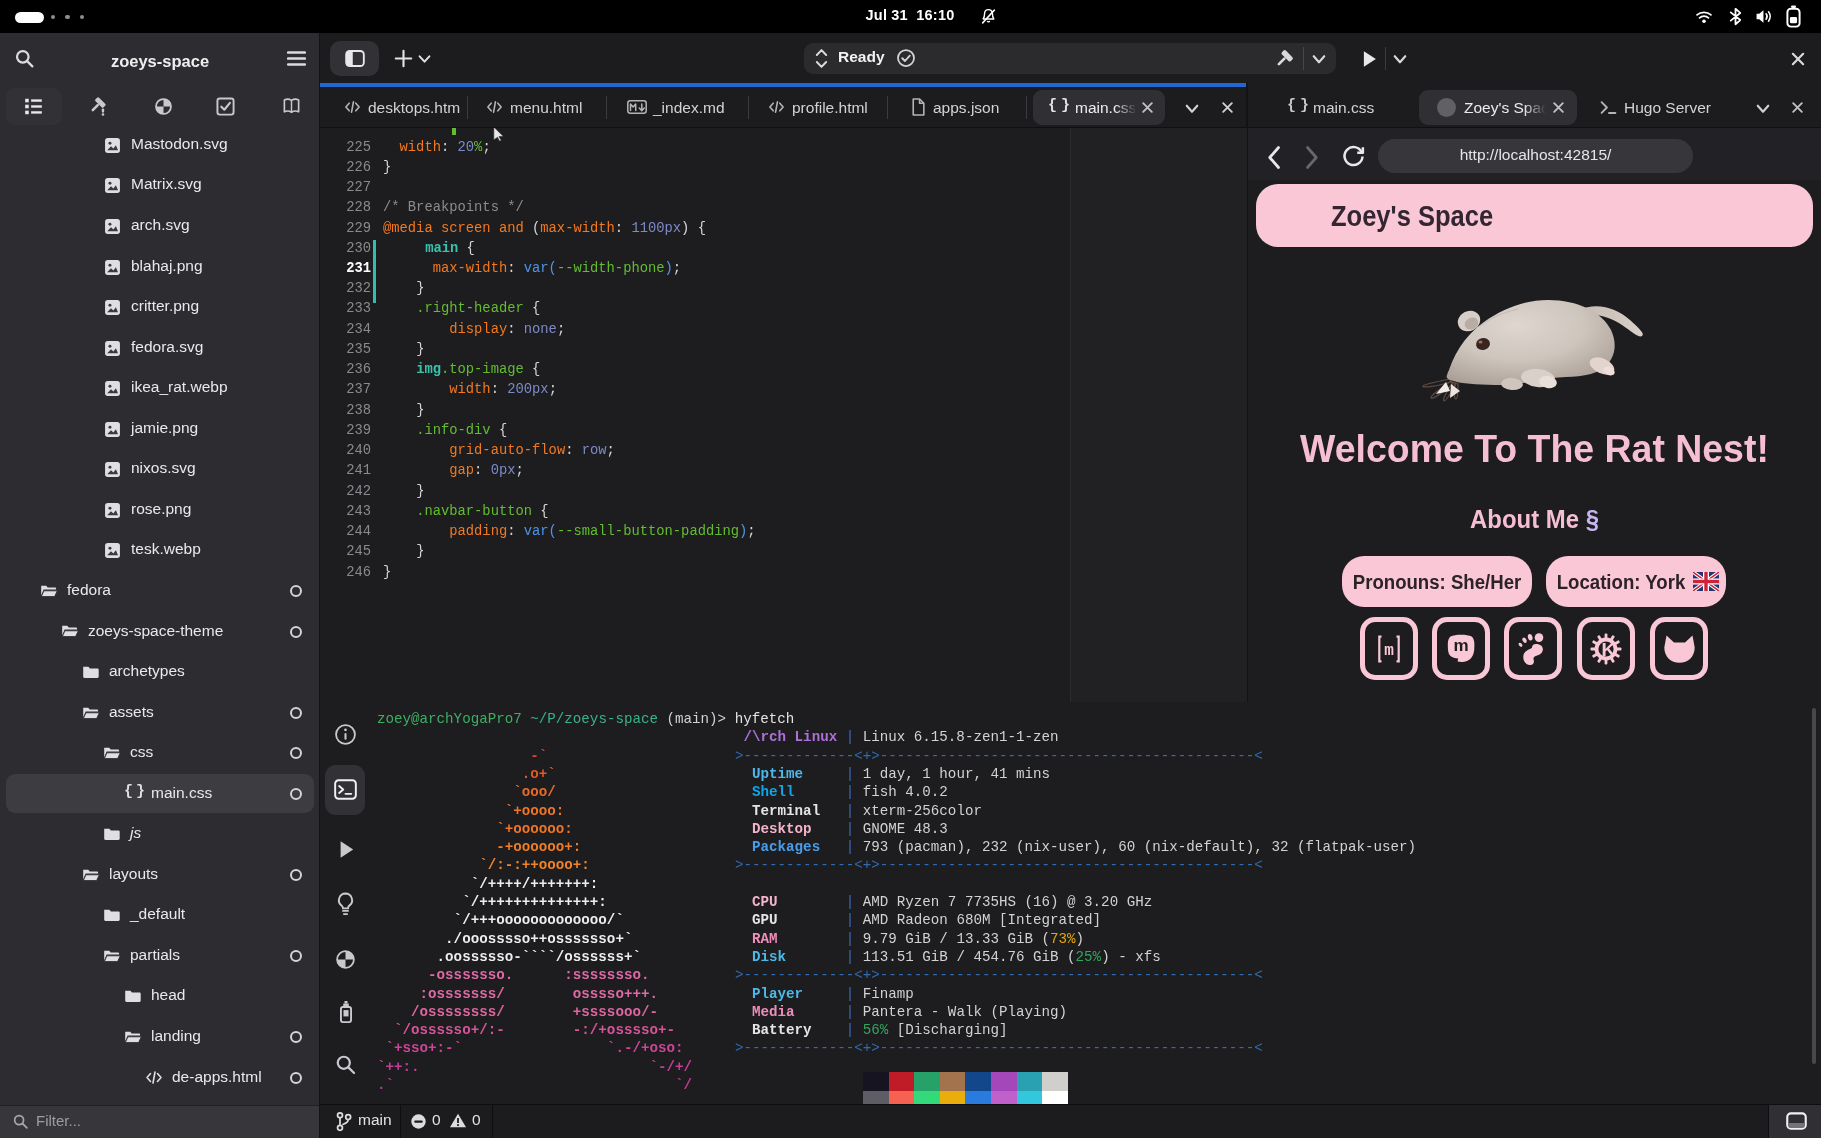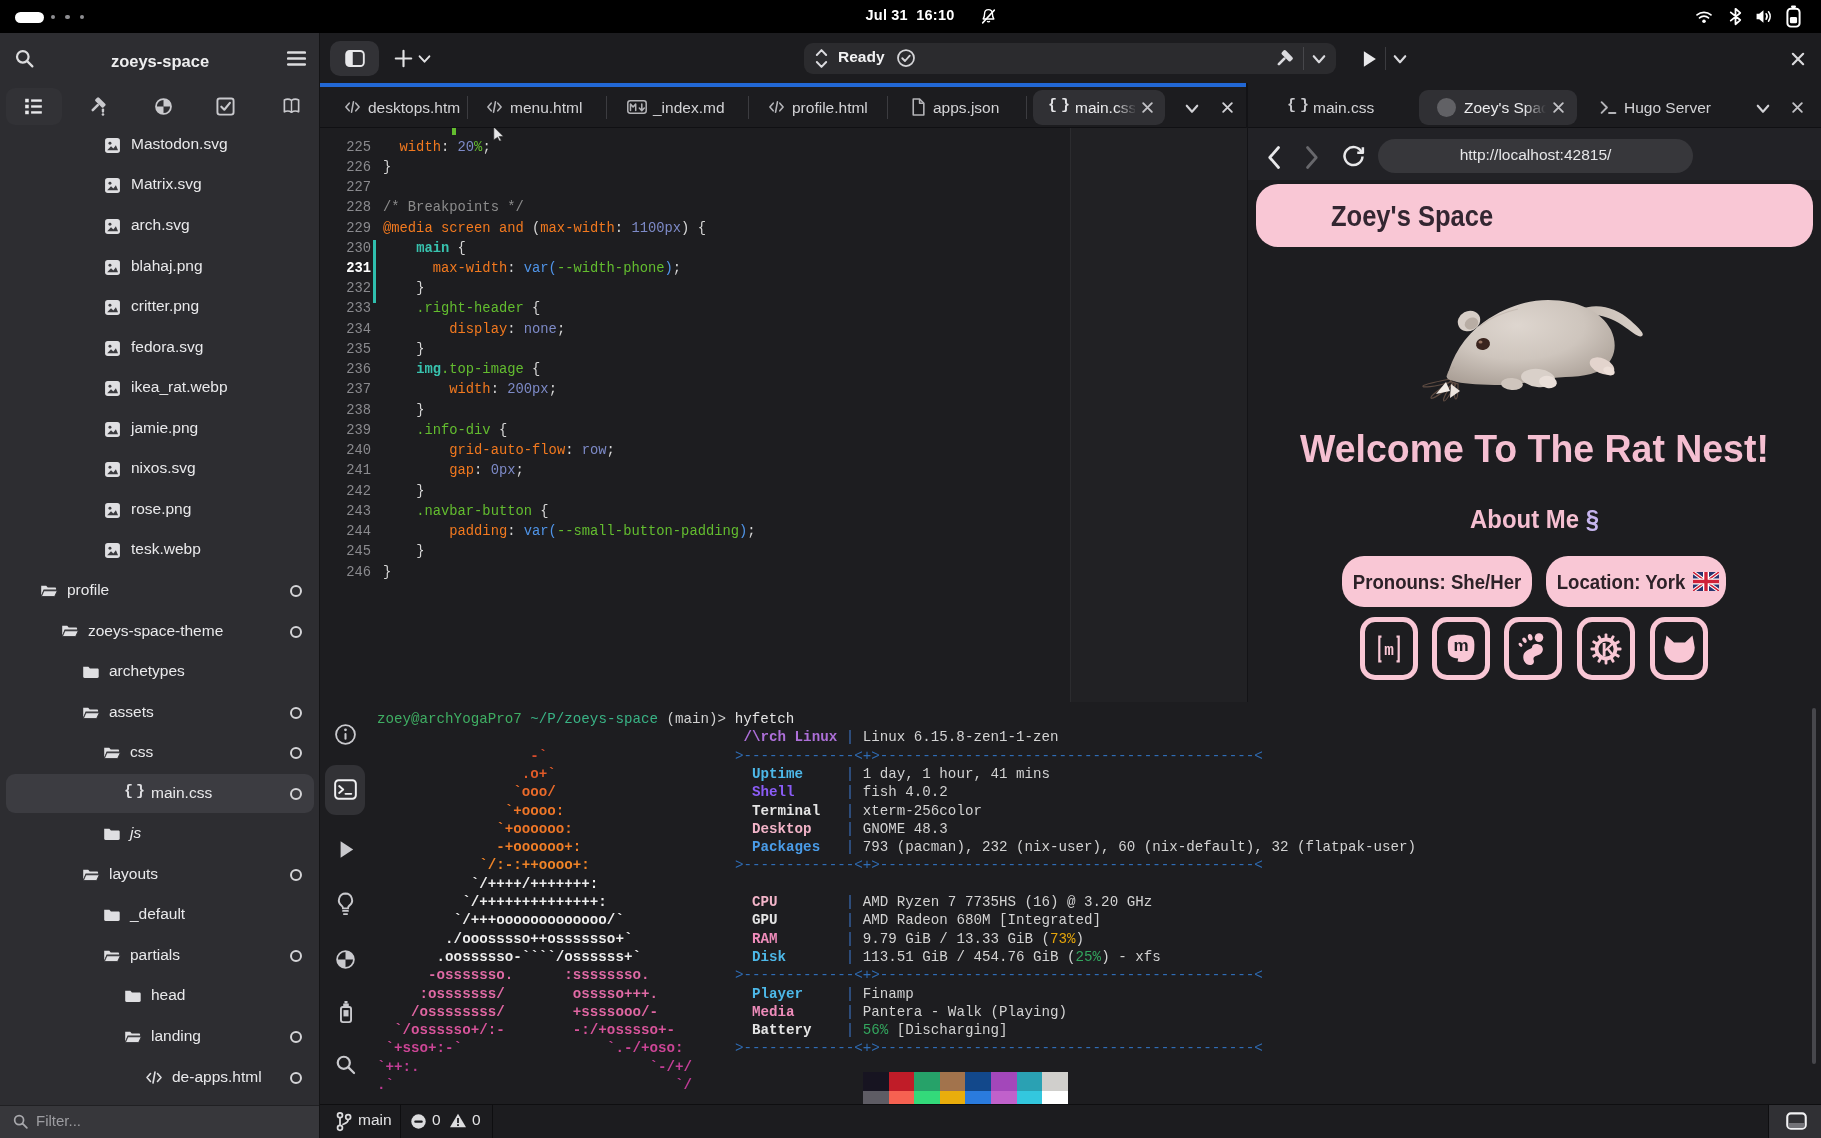--- a/index.html
+++ b/index.html
@@ -139,21 +139,21 @@
 <svg class="abs" style="left:104px;top:542.375px" width="17" height="17" viewBox="0 0 16 16">
 <rect x="1" y="1" width="14" height="14" rx="2.6" fill="#dfdfe2"></rect>
 <circle cx="5.6" cy="5.8" r="1.4" fill="#3a3a3e"></circle>
 <path d="M3 12.5 6.6 8.6l2.2 2.2 2.4-3 2 4.7z" fill="#3a3a3e"></path>
   </svg>
 <div class="abs" style="left:131px;top:540.4px;color:#e9e9eb;font-size:15.5px;">tesk.webp</div>
 <svg class="abs" style="left:40px;top:582.925px" width="18" height="16" viewBox="0 0 18 15">
 <path d="M1.2 2.2h5l1.5 1.8h7.2c.7 0 1.2.5 1.2 1.1v1H3.6L1.2 12z" fill="#dfdfe2"></path>
 <path d="M3.9 7.3h13.4L14.6 13H1.4z" fill="#dfdfe2" stroke="#2c2c30" stroke-width="0.8"></path>
   </svg>
-<div class="abs" style="left:67px;top:580.9px;color:#e9e9eb;font-size:15.5px;">profile</div>
+<div class="abs" style="left:67px;top:580.9px;color:#e9e9eb;font-size:15.5px;">fedora</div>
 <div class="abs" style="left:290px;top:584.9px;width:12px;height:12px;border-radius:50%;border:2px solid #d4d4d7;"></div>
 <svg class="abs" style="left:61px;top:623.4749999999999px" width="18" height="16" viewBox="0 0 18 15">
 <path d="M1.2 2.2h5l1.5 1.8h7.2c.7 0 1.2.5 1.2 1.1v1H3.6L1.2 12z" fill="#dfdfe2"></path>
 <path d="M3.9 7.3h13.4L14.6 13H1.4z" fill="#dfdfe2" stroke="#2c2c30" stroke-width="0.8"></path>
   </svg>
 <div class="abs" style="left:88px;top:621.5px;color:#e9e9eb;font-size:15.5px;">zoeys-space-theme</div>
 <div class="abs" style="left:290px;top:625.5px;width:12px;height:12px;border-radius:50%;border:2px solid #d4d4d7;"></div>
 <svg class="abs" style="left:82px;top:664.025px" width="18" height="16" viewBox="0 0 18 15">
 <path d="M1.2 2.2h5.2l1.5 1.8h7.5c.7 0 1.3.5 1.3 1.2v7.1c0 .7-.6 1.2-1.3 1.2H2.5c-.7 0-1.3-.5-1.3-1.2z" fill="#dfdfe2"></path>
   </svg>
@@ -329,21 +329,21 @@
 <pre class="abs" style="left:63px;top:9.5px;font-size:13.8px;line-height:20.24px;color:#d6d6d6;">  <span style="color:#f2791f;">width</span><span style="color:#d6d6d6;">: </span><span style="color:#7d8ac7;">20</span><span style="color:#63bd2f;">%</span><span style="color:#d6d6d6;">;</span></pre>
 <pre class="abs" style="left:23px;top:29.7px;width:28px;text-align:right;font-size:13.8px;line-height:20.24px;color:#8a8a8e;">226</pre>
 <pre class="abs" style="left:63px;top:29.7px;font-size:13.8px;line-height:20.24px;color:#d6d6d6;"><span style="color:#d6d6d6;">}</span></pre>
 <pre class="abs" style="left:23px;top:50.0px;width:28px;text-align:right;font-size:13.8px;line-height:20.24px;color:#8a8a8e;">227</pre>
 <pre class="abs" style="left:63px;top:50.0px;font-size:13.8px;line-height:20.24px;color:#d6d6d6;"></pre>
 <pre class="abs" style="left:23px;top:70.2px;width:28px;text-align:right;font-size:13.8px;line-height:20.24px;color:#8a8a8e;">228</pre>
 <pre class="abs" style="left:63px;top:70.2px;font-size:13.8px;line-height:20.24px;color:#d6d6d6;"><span style="color:#8c8c8c;">/* Breakpoints */</span></pre>
 <pre class="abs" style="left:23px;top:90.5px;width:28px;text-align:right;font-size:13.8px;line-height:20.24px;color:#8a8a8e;">229</pre>
 <pre class="abs" style="left:63px;top:90.5px;font-size:13.8px;line-height:20.24px;color:#d6d6d6;"><span style="color:#f2791f;">@media screen and </span><span style="color:#d6d6d6;">(</span><span style="color:#f2791f;">max-width</span><span style="color:#d6d6d6;">: </span><span style="color:#7d8ac7;">1100px</span><span style="color:#d6d6d6;">) {</span></pre>
 <pre class="abs" style="left:23px;top:110.7px;width:28px;text-align:right;font-size:13.8px;line-height:20.24px;color:#8a8a8e;">230</pre>
-<pre class="abs" style="left:63px;top:110.7px;font-size:13.8px;line-height:20.24px;color:#d6d6d6;">    <span style="color:#38c2ae;font-weight:bold;">main</span><span style="color:#d6d6d6;"> {</span></pre>
+<pre class="abs" style="left:72px;top:110.7px;font-size:13.8px;line-height:20.24px;color:#d6d6d6;">    <span style="color:#38c2ae;font-weight:bold;">main</span><span style="color:#d6d6d6;"> {</span></pre>
 <pre class="abs" style="left:23px;top:130.9px;width:28px;text-align:right;font-size:13.8px;line-height:20.24px;color:#ffffff;font-weight:bold;">231</pre>
 <pre class="abs" style="left:63px;top:130.9px;font-size:13.8px;line-height:20.24px;color:#d6d6d6;">      <span style="color:#f2791f;">max-width</span><span style="color:#d6d6d6;">: </span><span style="color:#4f94e8;">var(</span><span style="color:#63bd2f;">--width-phone</span><span style="color:#4f94e8;">)</span><span style="color:#d6d6d6;">;</span></pre>
 <pre class="abs" style="left:23px;top:151.2px;width:28px;text-align:right;font-size:13.8px;line-height:20.24px;color:#8a8a8e;">232</pre>
 <pre class="abs" style="left:63px;top:151.2px;font-size:13.8px;line-height:20.24px;color:#d6d6d6;">    <span style="color:#d6d6d6;">}</span></pre>
 <pre class="abs" style="left:23px;top:171.4px;width:28px;text-align:right;font-size:13.8px;line-height:20.24px;color:#8a8a8e;">233</pre>
 <pre class="abs" style="left:63px;top:171.4px;font-size:13.8px;line-height:20.24px;color:#d6d6d6;">    <span style="color:#63bd2f;">.right-header</span><span style="color:#d6d6d6;"> {</span></pre>
 <pre class="abs" style="left:23px;top:191.7px;width:28px;text-align:right;font-size:13.8px;line-height:20.24px;color:#8a8a8e;">234</pre>
 <pre class="abs" style="left:63px;top:191.7px;font-size:13.8px;line-height:20.24px;color:#d6d6d6;">        <span style="color:#f2791f;">display</span><span style="color:#d6d6d6;">: </span><span style="color:#7d8ac7;">none</span><span style="color:#d6d6d6;">;</span></pre>
 <pre class="abs" style="left:23px;top:211.9px;width:28px;text-align:right;font-size:13.8px;line-height:20.24px;color:#8a8a8e;">235</pre>
 <pre class="abs" style="left:63px;top:211.9px;font-size:13.8px;line-height:20.24px;color:#d6d6d6;">    <span style="color:#d6d6d6;">}</span></pre>
@@ -532,21 +532,21 @@
 <pre class="abs" style="left:57px;top:264.2px;font-size:14.2px;line-height:18.3px;"><span style="color:#e06aa5;font-weight:bold;">      -osssssso.      :ssssssso.</span></pre>
 <pre class="abs" style="left:57px;top:282.5px;font-size:14.2px;line-height:18.3px;"><span style="color:#e06aa5;font-weight:bold;">     :osssssss/        osssso+++.</span></pre>
 <pre class="abs" style="left:57px;top:300.8px;font-size:14.2px;line-height:18.3px;"><span style="color:#e066a2;font-weight:bold;">    /ossssssss/        +ssssooo/-</span></pre>
 <pre class="abs" style="left:57px;top:319.1px;font-size:14.2px;line-height:18.3px;"><span style="color:#d8549b;font-weight:bold;">  `/ossssso+/:-        -:/+osssso+-</span></pre>
 <pre class="abs" style="left:57px;top:337.4px;font-size:14.2px;line-height:18.3px;"><span style="color:#cc4596;font-weight:bold;"> `+sso+:-`                 `.-/+oso:</span></pre>
 <pre class="abs" style="left:57px;top:355.7px;font-size:14.2px;line-height:18.3px;"><span style="color:#c23e96;font-weight:bold;">`++:.                           `-/+/</span></pre>
 <pre class="abs" style="left:57px;top:374.0px;font-size:14.2px;line-height:18.3px;"><span style="color:#bc3a94;font-weight:bold;">.`                                 `/</span></pre>
 <pre class="abs" style="left:415px;top:26.3px;font-size:14.2px;line-height:18.3px;"> <span style="color:#ad6fd8;font-weight:bold;">/\rch Linux</span> <span style="color:#3a6db8;">|</span> <span style="color:#d2d2d2;">Linux 6.15.8-zen1-1-zen</span></pre>
 <pre class="abs" style="left:415px;top:44.6px;font-size:14.2px;line-height:18.3px;"><span style="color:#2f6cb4;">&gt;-------------&lt;+&gt;--------------------------------------------&lt;</span></pre>
 <pre class="abs" style="left:415px;top:62.9px;font-size:14.2px;line-height:18.3px;">  <span style="color:#4db8e8;font-weight:bold;">Uptime</span>     <span style="color:#3a6db8;">| </span><span style="color:#d2d2d2;">1 day, 1 hour, 41 mins</span></pre>
-<pre class="abs" style="left:415px;top:81.2px;font-size:14.2px;line-height:18.3px;">  <span style="color:#8b5cf6;font-weight:bold;text-align:center;">Shell</span>      <span style="color:#3a6db8;">| </span><span style="color:#d2d2d2;">fish 4.0.2</span></pre>
+<pre class="abs" style="left:415px;top:81.2px;font-size:14.2px;line-height:18.3px;">  <span style="color:#0ea5e9;font-weight:bold;text-align:center;">Shell</span>      <span style="color:#3a6db8;">| </span><span style="color:#d2d2d2;">fish 4.0.2</span></pre>
 <pre class="abs" style="left:415px;top:99.5px;font-size:14.2px;line-height:18.3px;">  <span style="color:#e4e4e4;font-weight:bold;">Terminal</span>   <span style="color:#3a6db8;">| </span><span style="color:#d2d2d2;">xterm-256color</span></pre>
 <pre class="abs" style="left:415px;top:117.8px;font-size:14.2px;line-height:18.3px;">  <span style="color:#f2b4c8;font-weight:bold;">Desktop</span>    <span style="color:#3a6db8;">| </span><span style="color:#d2d2d2;">GNOME 48.3</span></pre>
 <pre class="abs" style="left:415px;top:136.1px;font-size:14.2px;line-height:18.3px;">  <span style="color:#4a9ce8;font-weight:bold;">Packages</span>   <span style="color:#3a6db8;">| </span><span style="color:#d2d2d2;">793 (pacman), 232 (nix-user), 60 (nix-default), 32 (flatpak-user)</span></pre>
 <pre class="abs" style="left:415px;top:154.4px;font-size:14.2px;line-height:18.3px;"><span style="color:#2f6cb4;">&gt;-------------&lt;+&gt;--------------------------------------------&lt;</span></pre>
 <pre class="abs" style="left:415px;top:191.0px;font-size:14.2px;line-height:18.3px;">  <span style="color:#f2b4c8;font-weight:bold;">CPU</span>        <span style="color:#3a6db8;">| </span><span style="color:#d2d2d2;">AMD Ryzen 7 7735HS (16) @ 3.20 GHz</span></pre>
 <pre class="abs" style="left:415px;top:209.3px;font-size:14.2px;line-height:18.3px;">  <span style="color:#e4e4e4;font-weight:bold;">GPU</span>        <span style="color:#3a6db8;">| </span><span style="color:#d2d2d2;">AMD Radeon 680M [Integrated]</span></pre>
 <pre class="abs" style="left:415px;top:227.6px;font-size:14.2px;line-height:18.3px;">  <span style="color:#ee8cba;font-weight:bold;">RAM</span>        <span style="color:#3a6db8;">| </span><span style="color:#d2d2d2;">9.79 GiB / 13.33 GiB (<span style="color:#e5a50a;">73%</span>)</span></pre>
 <pre class="abs" style="left:415px;top:245.9px;font-size:14.2px;line-height:18.3px;">  <span style="color:#4db8e8;font-weight:bold;">Disk</span>       <span style="color:#3a6db8;">| </span><span style="color:#d2d2d2;">113.51 GiB / 454.76 GiB (<span style="color:#33a65e;">25%</span>) - xfs</span></pre>
 <pre class="abs" style="left:415px;top:264.2px;font-size:14.2px;line-height:18.3px;"><span style="color:#2f6cb4;">&gt;-------------&lt;+&gt;--------------------------------------------&lt;</span></pre>
 <pre class="abs" style="left:415px;top:282.5px;font-size:14.2px;line-height:18.3px;">  <span style="color:#4db8e8;font-weight:bold;">Player</span>     <span style="color:#3a6db8;">| </span><span style="color:#d2d2d2;">Finamp</span></pre>

